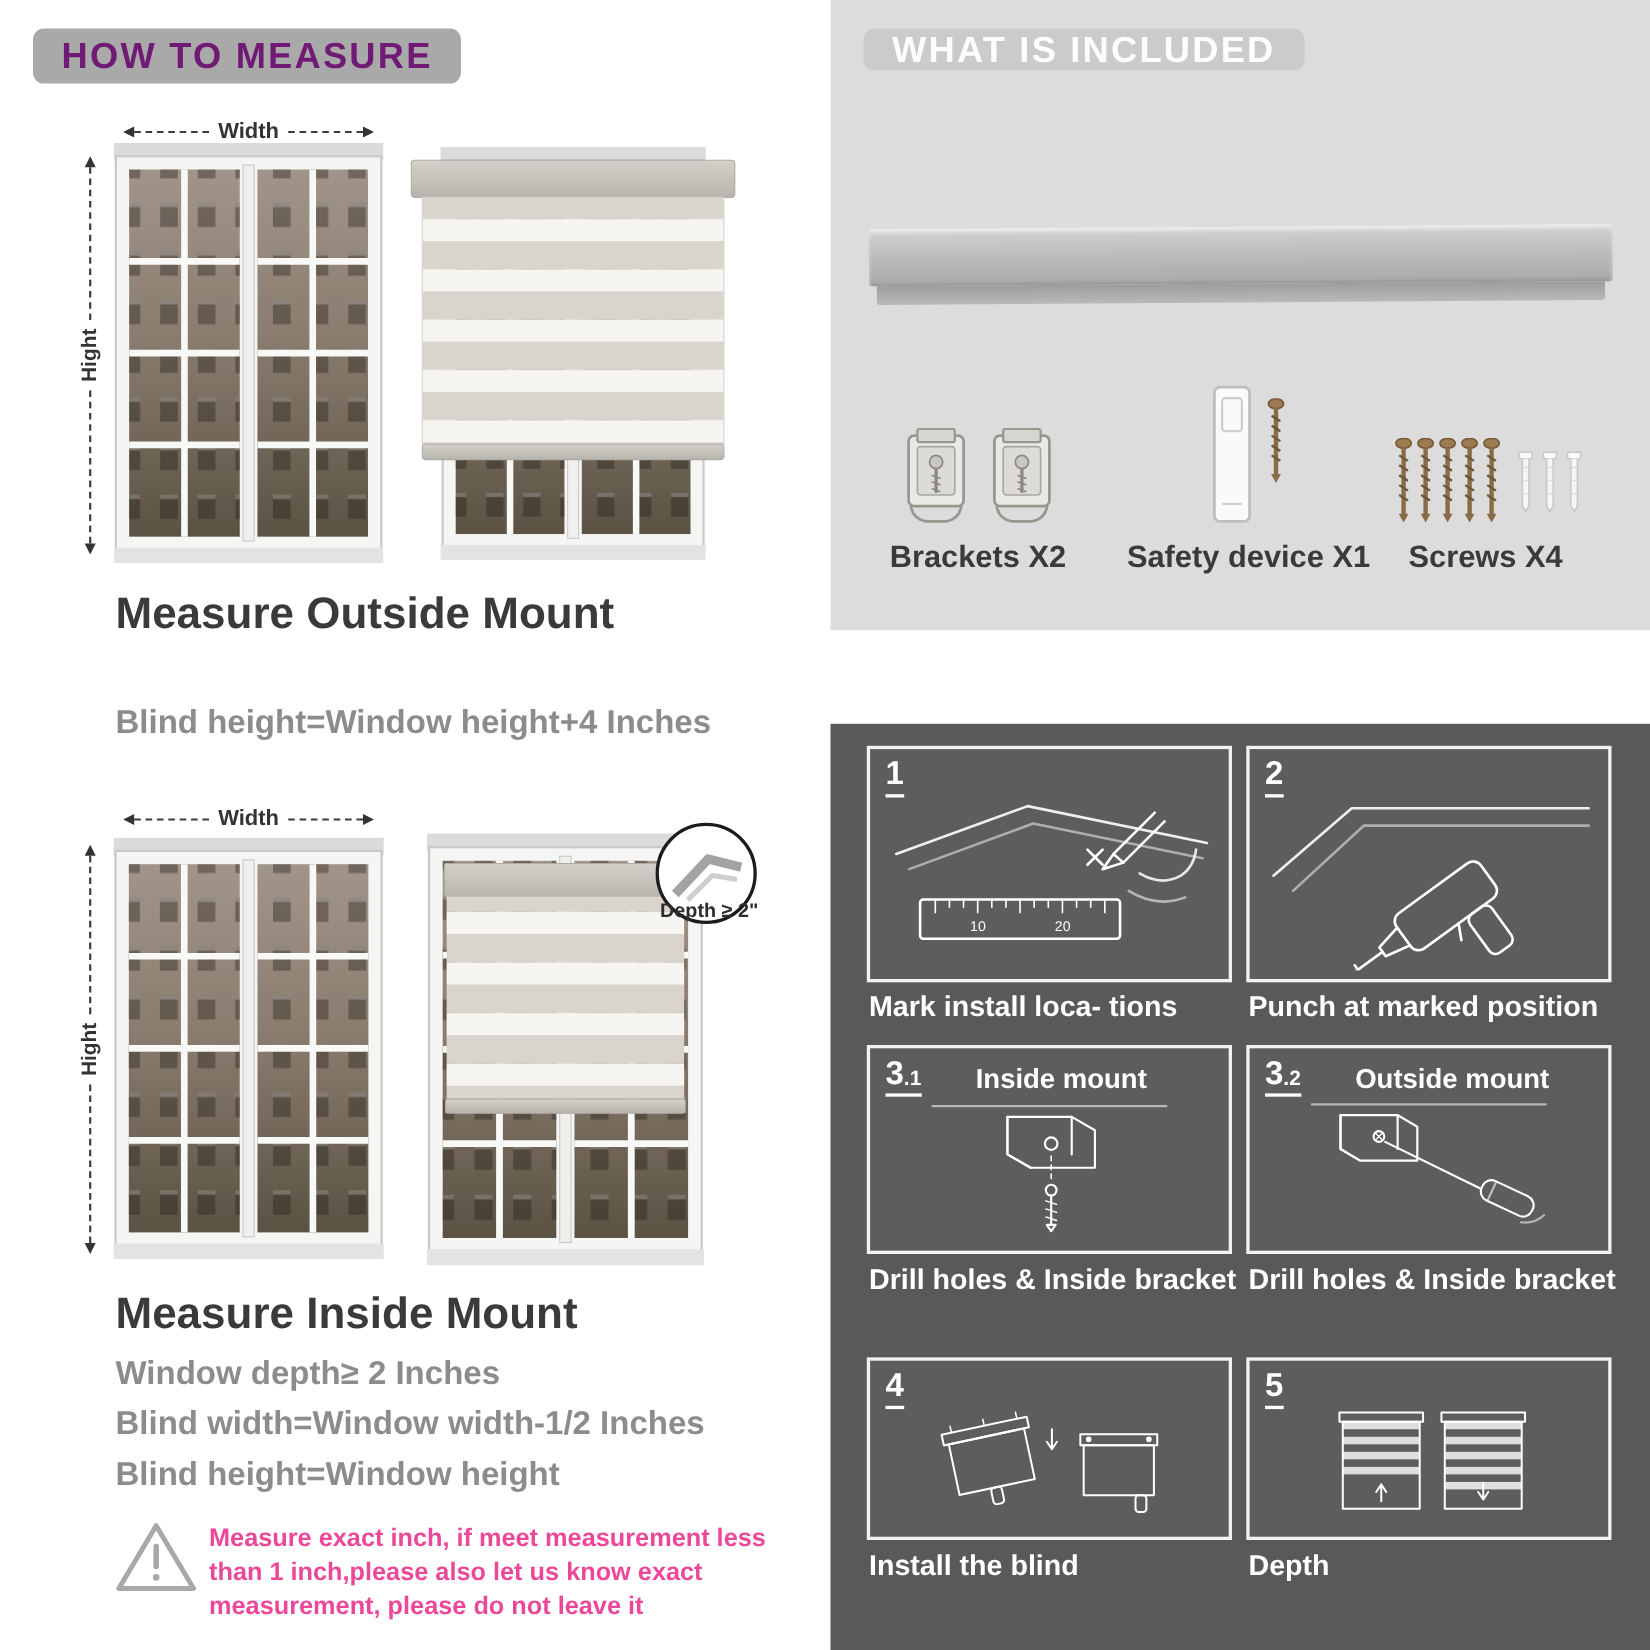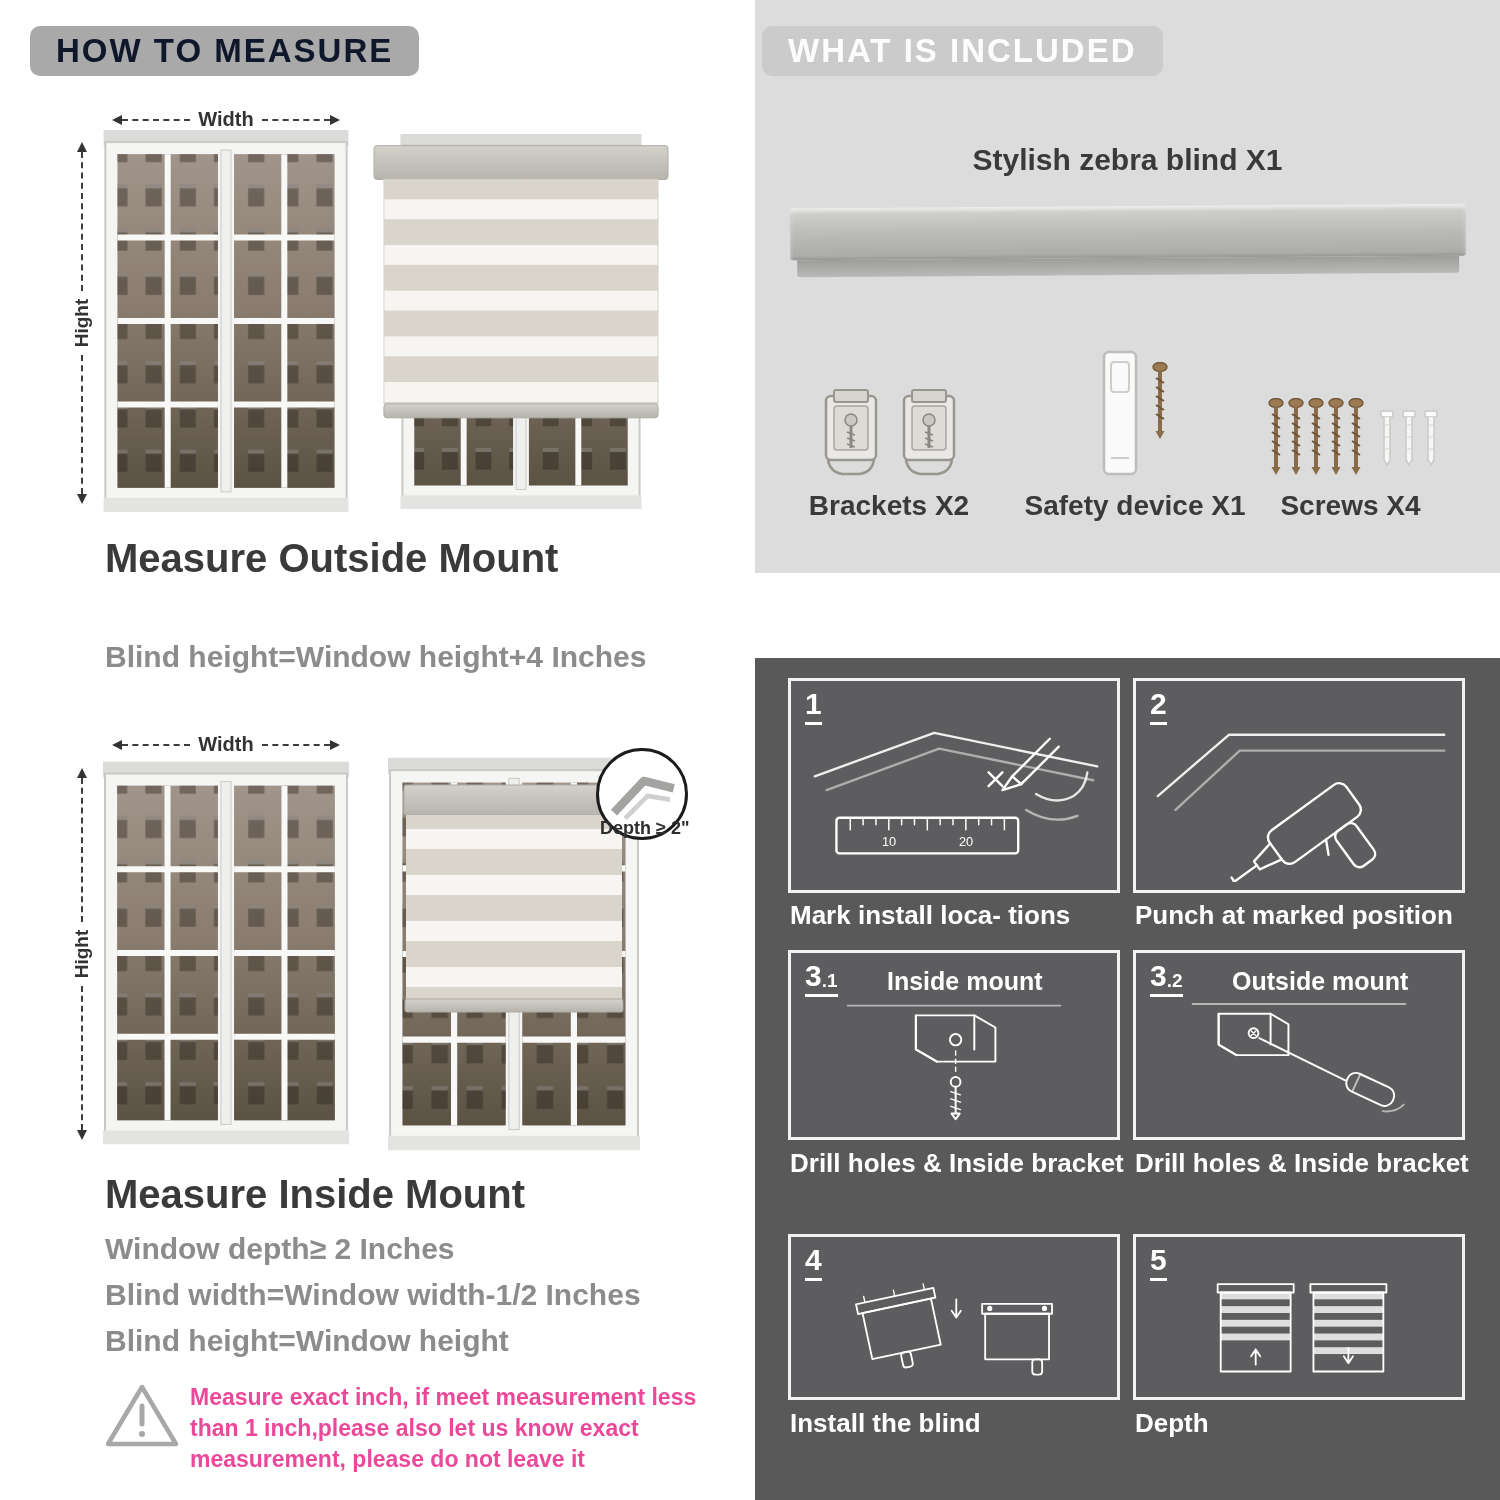--- a/index.html
+++ b/index.html
@@ -1,21 +1,21 @@
 <!DOCTYPE html>
 <html><head>
 <meta charset="utf-8">
 <style>
   * { margin:0; padding:0; box-sizing:border-box; }
   html,body { background:#fff; font-family:"Liberation Sans", sans-serif; }
   .canvas { position:relative; width:1500px; height:1500px; background:#fff; overflow:hidden; }
   .abs { position:absolute; }
 
   
-  .badge { position:absolute; border-radius:10px; color:#0f172a; font-weight:bold;
+  .badge { position:absolute; border-radius:10px; color:#701a75; font-weight:bold;
            letter-spacing:2px; font-size:33px; display:flex; align-items:center; padding:0 26px; }
   .badge-left { background:#a9a9a9; }
   .badge-right { background:#cbcbcb; color:#fdfdfd; }
 
   
   .h-heading { position:absolute; font-size:40px; font-weight:bold; color:#3a3a3a; }
   .g-line { position:absolute; font-size:30px; font-weight:bold; color:#8c8c8c; white-space:nowrap; }
   .note-line { position:absolute; font-size:23px; font-weight:bold; color:#ec4899; white-space:nowrap; }
 
   
@@ -205,23 +205,22 @@
     <path d="M40,7 L74,64 L6,64 Z" fill="none" stroke="#a8a8a8" stroke-width="4.5" stroke-linejoin="round"></path>
     <line x1="40" y1="26" x2="40" y2="44" stroke="#a8a8a8" stroke-width="5" stroke-linecap="round"></line>
     <circle cx="40" cy="54" r="3" fill="#a8a8a8"></circle>
   </svg>
   <div class="note-line" style="left:190px; top:1384px;">Measure exact inch, if meet measurement less</div>
   <div class="note-line" style="left:190px; top:1415px;">than 1 inch,please also let us know exact</div>
   <div class="note-line" style="left:190px; top:1446px;">measurement, please do not leave it</div>
 
   <div class="panel-light" style="left:755px; top:0; width:745px; height:573px;"></div>
 
-  <div class="badge badge-right" style="left:762px; top:26px; height:50px;">WHAT IS INCLUDED</div>
-
-  <div class="product-label" style="left:755px; top:143px; width:745px;">Stylish zebra blind X1</div>
+  <div class="badge badge-right" style="left:785px; top:26px; height:38px;">WHAT IS INCLUDED</div>
+
 
   <div class="headrail" style="left:790px; top:206px; width:676px;">
     <div class="body"></div>
     <div class="lip"></div>
   </div>
 
   <svg class="abs" style="left:818px; top:386px;" width="66" height="96" viewBox="0 0 66 96">
       <use href="#sym-bracket"></use>
     </svg>
   <svg class="abs" style="left:896px; top:386px;" width="66" height="96" viewBox="0 0 66 96">

